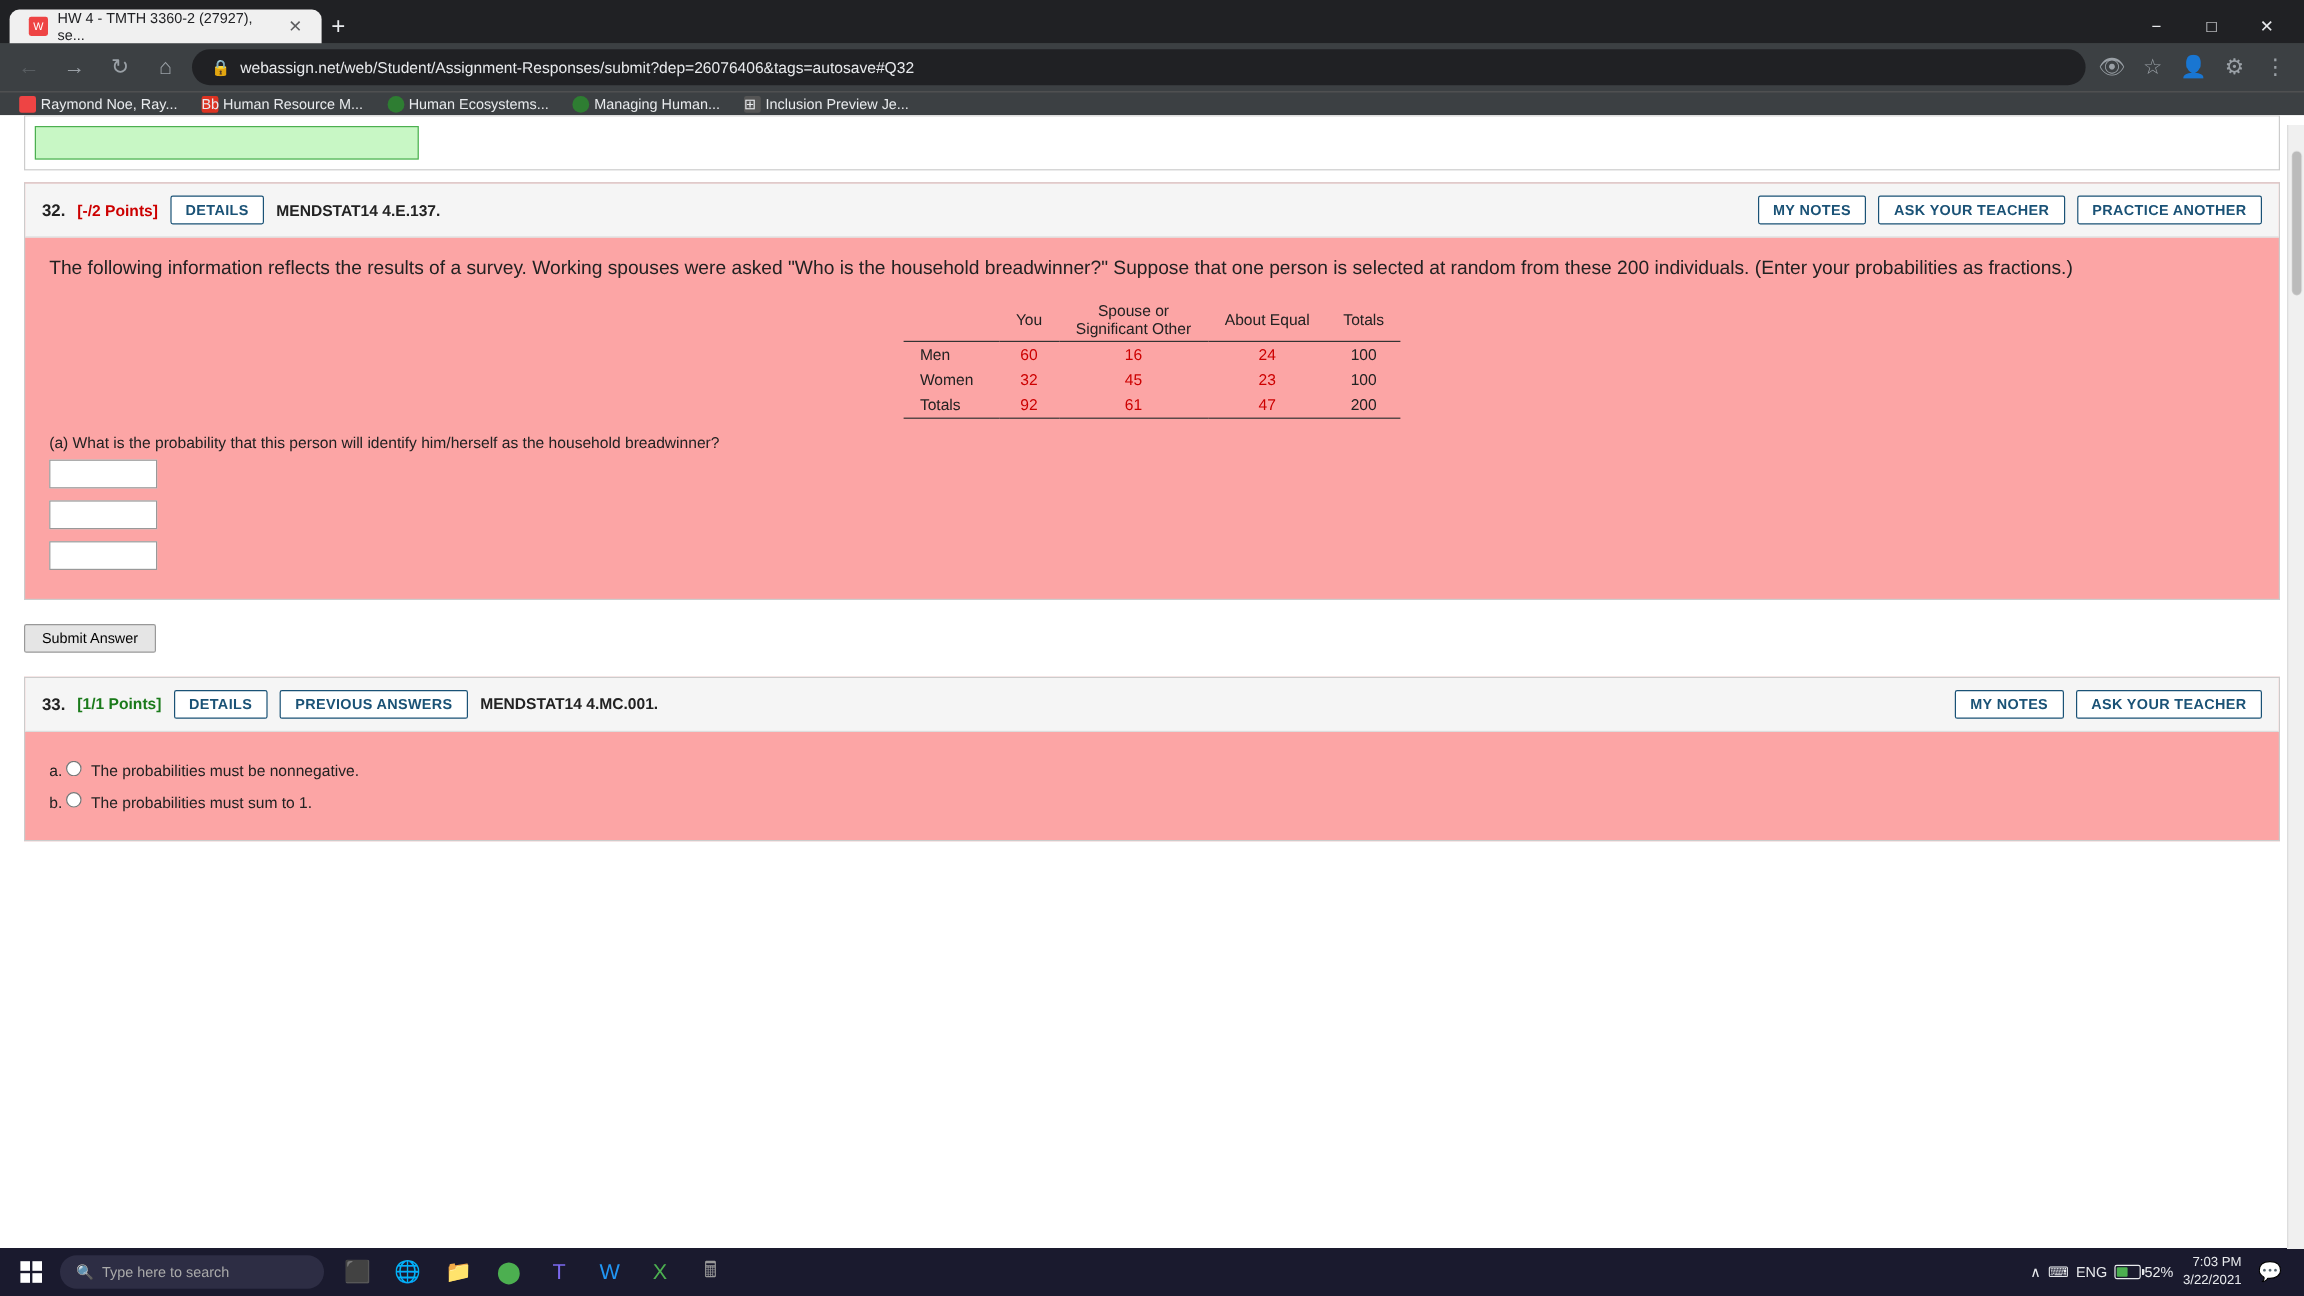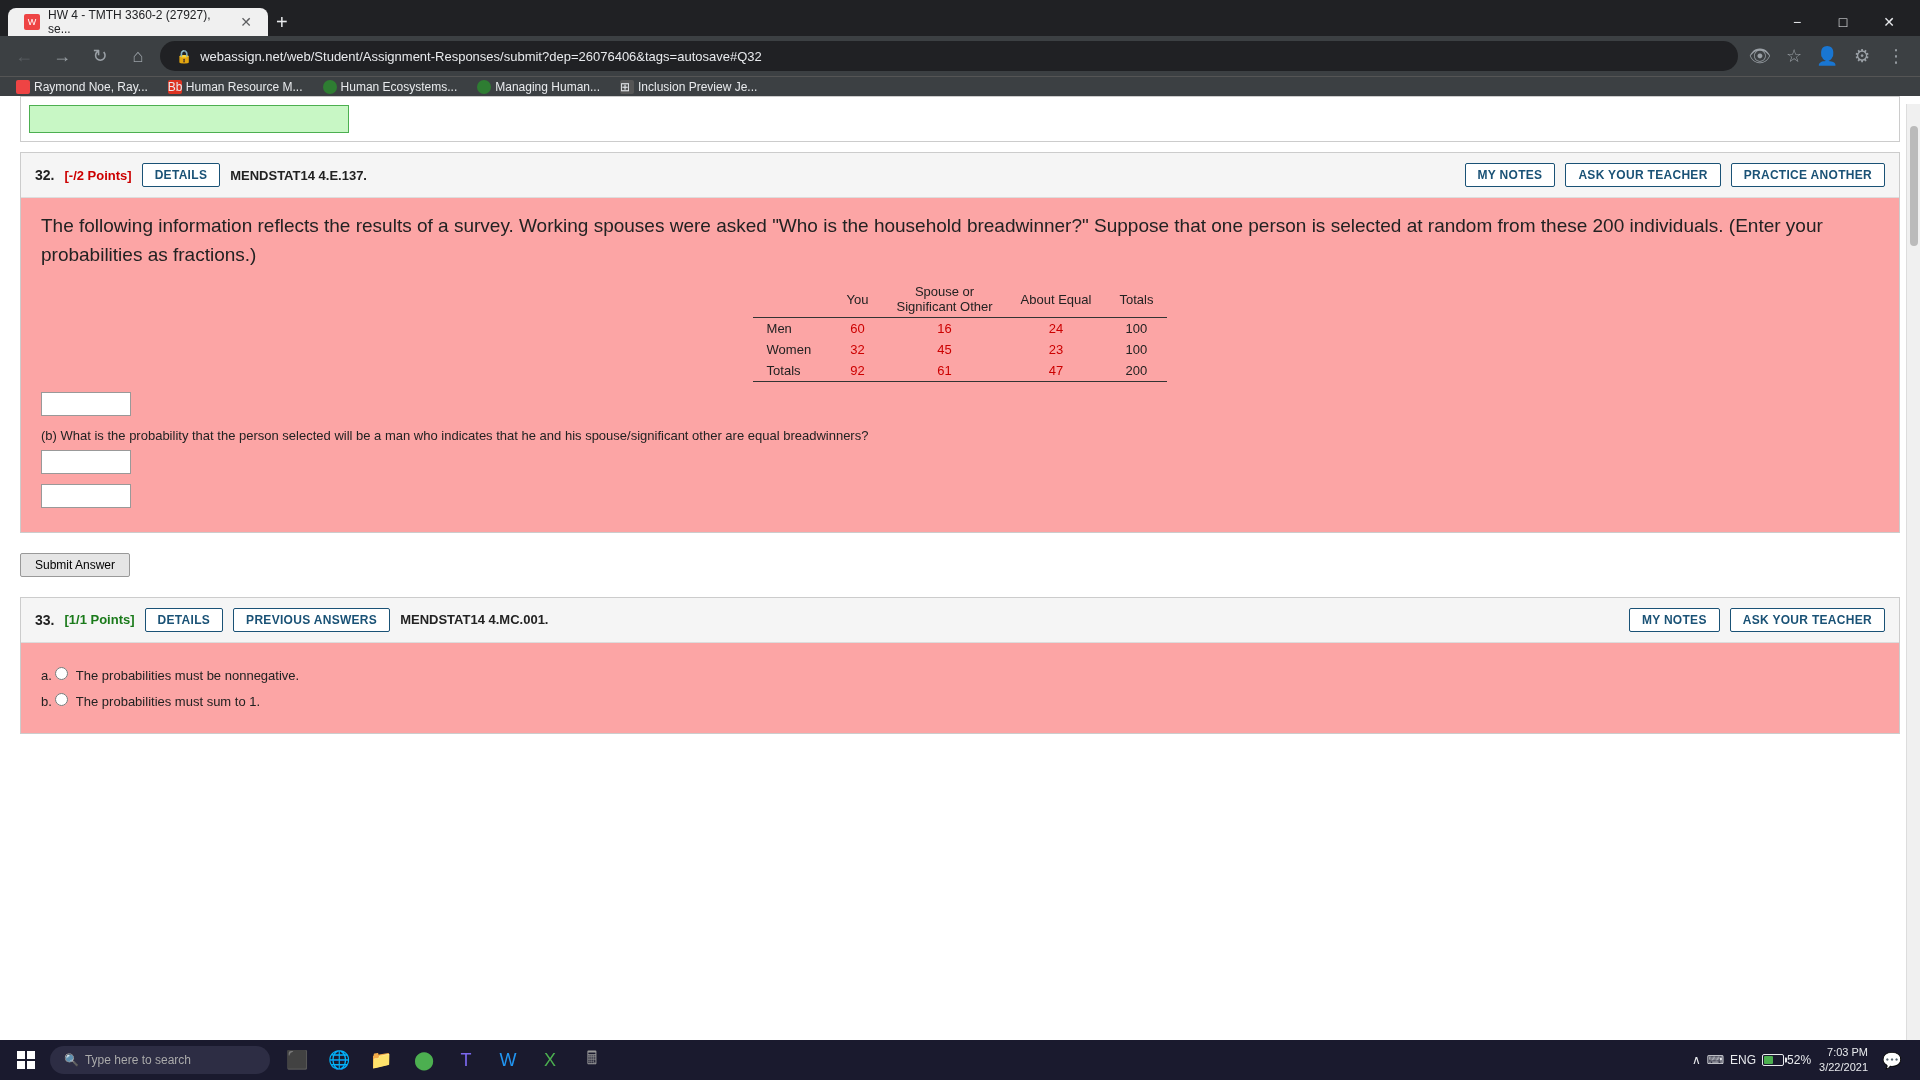--- a/index.html
+++ b/index.html
@@ -192,21 +192,21 @@
       font-weight: bold;
       font-size: 13px;
       color: #222;
     }
     .header-spacer { flex: 1; }
 
     .question-body {
       padding: 14px 20px;
     }
     .question-text {
-      font-size: 19px;
+      font-size: 16px;
       line-height: 1.5;
       margin-bottom: 12px;
     }
 
     
     .data-table {
       margin: 10px auto;
       border-collapse: collapse;
       font-size: 13px;
     }
@@ -515,25 +515,25 @@
             <td>Totals</td>
             <td class="red-val">92</td>
             <td class="red-val">61</td>
             <td class="red-val">47</td>
             <td>200</td>
           </tr>
         </tbody>
       </table>
 
       <div class="sub-question">
+        <p class="sub-question-text">(a) What is the probability that this person will identify him/herself as the household breadwinner?</p>
         <input type="text" class="answer-input" style="">
       </div>
 
       <div class="sub-question">
-        <p class="sub-question-text">(b) What is the probability that the person selected will be a man who indicates that he and his spouse/significant other are equal breadwinners?</p>
         <input type="text" class="answer-input" style="">
       </div>
 
       <div class="sub-question">
         <input type="text" class="answer-input" style="">
       </div>
     </div>
   </div>
 
   

